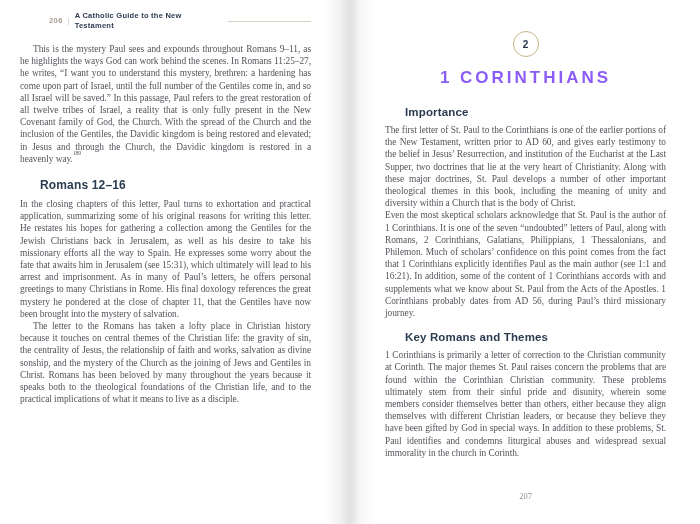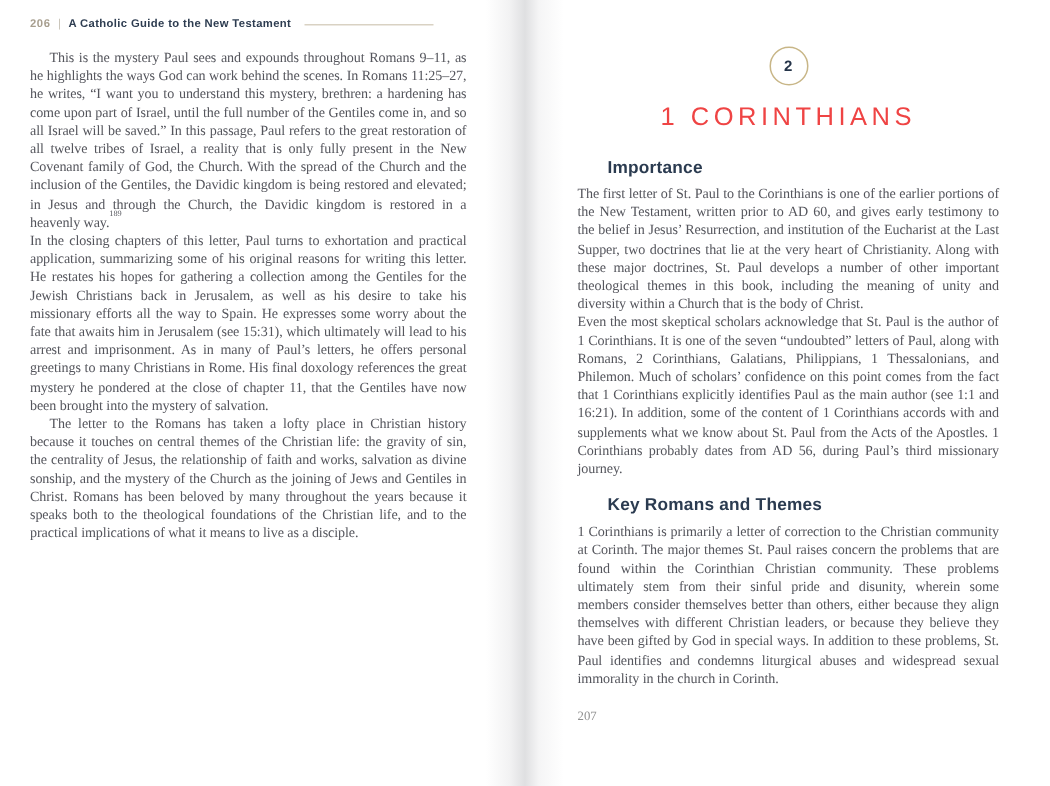--- a/index.html
+++ b/index.html
@@ -24,21 +24,21 @@
   }
 
   
   .page-left { position: absolute; left: 20px; top: 11px; width: 291px; }
 
   .running-header {
     display: flex; align-items: center;
     font-family: "Liberation Sans", sans-serif;
     font-size: 7.5px; line-height: 10px;
   }
-  .running-header .pgnum { color: #a79e8e; font-weight: 700; letter-spacing: 0.4px; }
+  .running-header .pgnum { color: #a79e8e; font-weight: 700; letter-spacing: 0.4px; margin-left: 29px; }
   .running-header .sep   { color: #c8c2b6; margin: 0 5px; font-weight: 400; }
   .running-header .title { color: #2d3c50; font-weight: 700; letter-spacing: 0.25px; }
   .running-header .rule  { width: 86px; height: 1px; background: #d9d2c3; margin-left: 9px; }
 
   .body-text {
     margin: 0;
     font-size: 9.4px; line-height: 12.2px;
     color: #54555c;
     text-align: justify;
     letter-spacing: -0.05px;
@@ -66,49 +66,51 @@
     border: 1px solid #c8b687; border-radius: 50%;
     margin: 0 auto;
     display: flex; align-items: center; justify-content: center;
     font-family: "Liberation Sans", sans-serif;
     font-weight: 700; font-size: 10px; color: #253449;
   }
   .chapter-title {
     margin-top: 11px;
     text-align: center;
     font-family: "Liberation Sans", sans-serif;
-    font-weight: 400; font-size: 17px;
+    font-weight: 700; font-size: 17px;
     letter-spacing: 3px;
-    color: #ef4444;
+    color: #8b5cf6;
     white-space: nowrap;
   }
   .h-right       { font-size: 11.5px; margin: 12px 0 6px 0; }
   .h-right.first { margin-top: 18px; }
 
   .page-num-bottom {
-    position: absolute; left: 385px; top: 472px; width: 281px;
+    position: absolute; left: 385px; top: 491px; width: 281px;
+    text-align: center;
     font-family: "Liberation Serif", serif;
     font-size: 8.5px; color: #8f8f8f;
   }
 </style>
 </head>
 <body>
 
 <div class="spread">
 
   <div class="page-left">
     <div class="running-header">
       <span class="pgnum">206</span>
       <span class="sep">|</span>
       <span class="title">A Catholic Guide to the New Testament</span>
       <span class="rule"></span>
     </div>
 
     <p class="body-text indent mt-first"><span>This is the mystery Paul sees and expounds throughout Romans 9–11, as he highlights the ways God can work behind the scenes. In Romans 11:25–27, he writes, “I want you to understand this mystery, brethren: a hardening has come upon part of Israel, until the full number of the Gentiles come in, and so all Israel will be saved.” In this passage, Paul refers to the great restoration of all twelve tribes of Israel, a reality that is only fully present in the New Covenant family of God, the Church. With the spread of the Church and the inclusion of the Gentiles, the Davidic kingdom is being restored and elevated; in Jesus and through the Church, the Davidic kingdom is restored in a heavenly way.</span><sup class="fn">189</sup></p>
 
+    <h2 class="h-section h-left">Romans 12–16</h2>
 
     <p class="body-text">In the closing chapters of this letter, Paul turns to exhortation and practical application, summarizing some of his original reasons for writing this letter. He restates his hopes for gathering a collection among the Gentiles for the Jewish Christians back in Jerusalem, as well as his desire to take his missionary efforts all the way to Spain. He expresses some worry about the fate that awaits him in Jerusalem (see 15:31), which ultimately will lead to his arrest and imprisonment. As in many of Paul’s letters, he offers personal greetings to many Christians in Rome. His final doxology references the great mystery he pondered at the close of chapter 11, that the Gentiles have now been brought into the mystery of salvation.</p>
     <p class="body-text indent">The letter to the Romans has taken a lofty place in Christian history because it touches on central themes of the Christian life: the gravity of sin, the centrality of Jesus, the relationship of faith and works, salvation as divine sonship, and the mystery of the Church as the joining of Jews and Gentiles in Christ. Romans has been beloved by many throughout the years because it speaks both to the theological foundations of the Christian life, and to the practical implications of what it means to live as a disciple.</p>
   </div>
 
   <div class="spine"></div>
 
   <div class="page-right">
     <div class="chapter-badge">
       <span>2</span>

